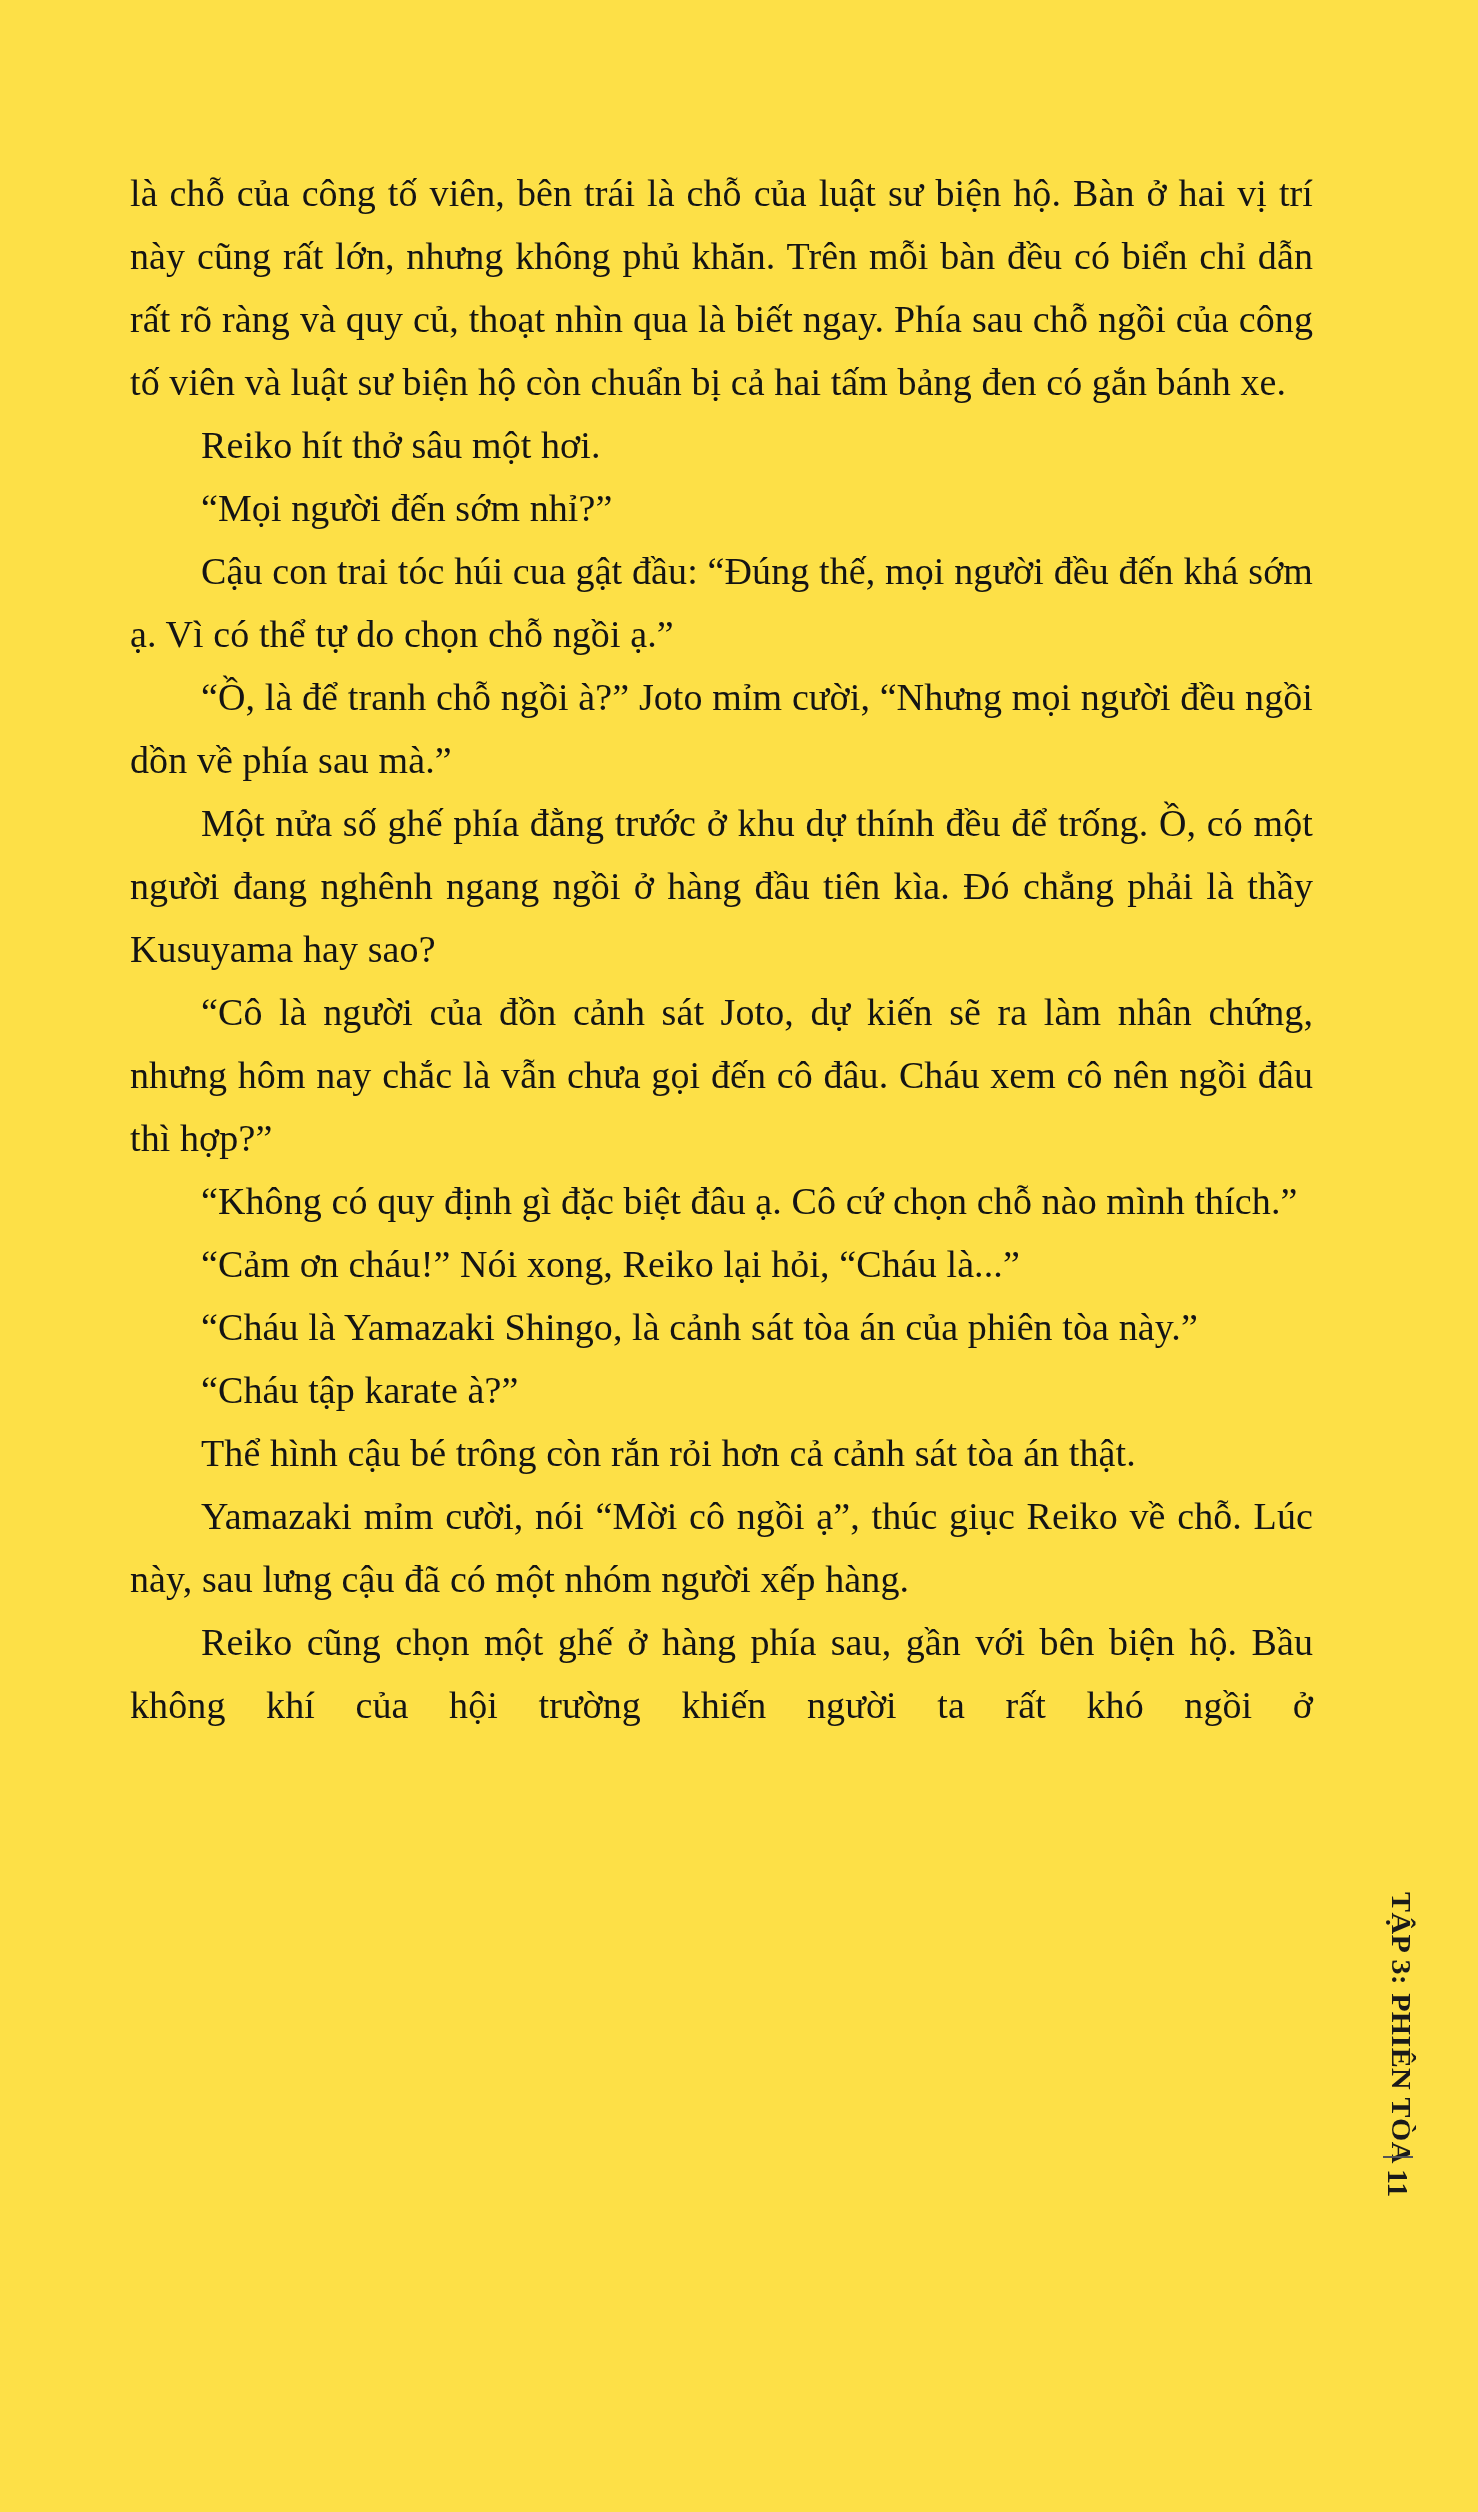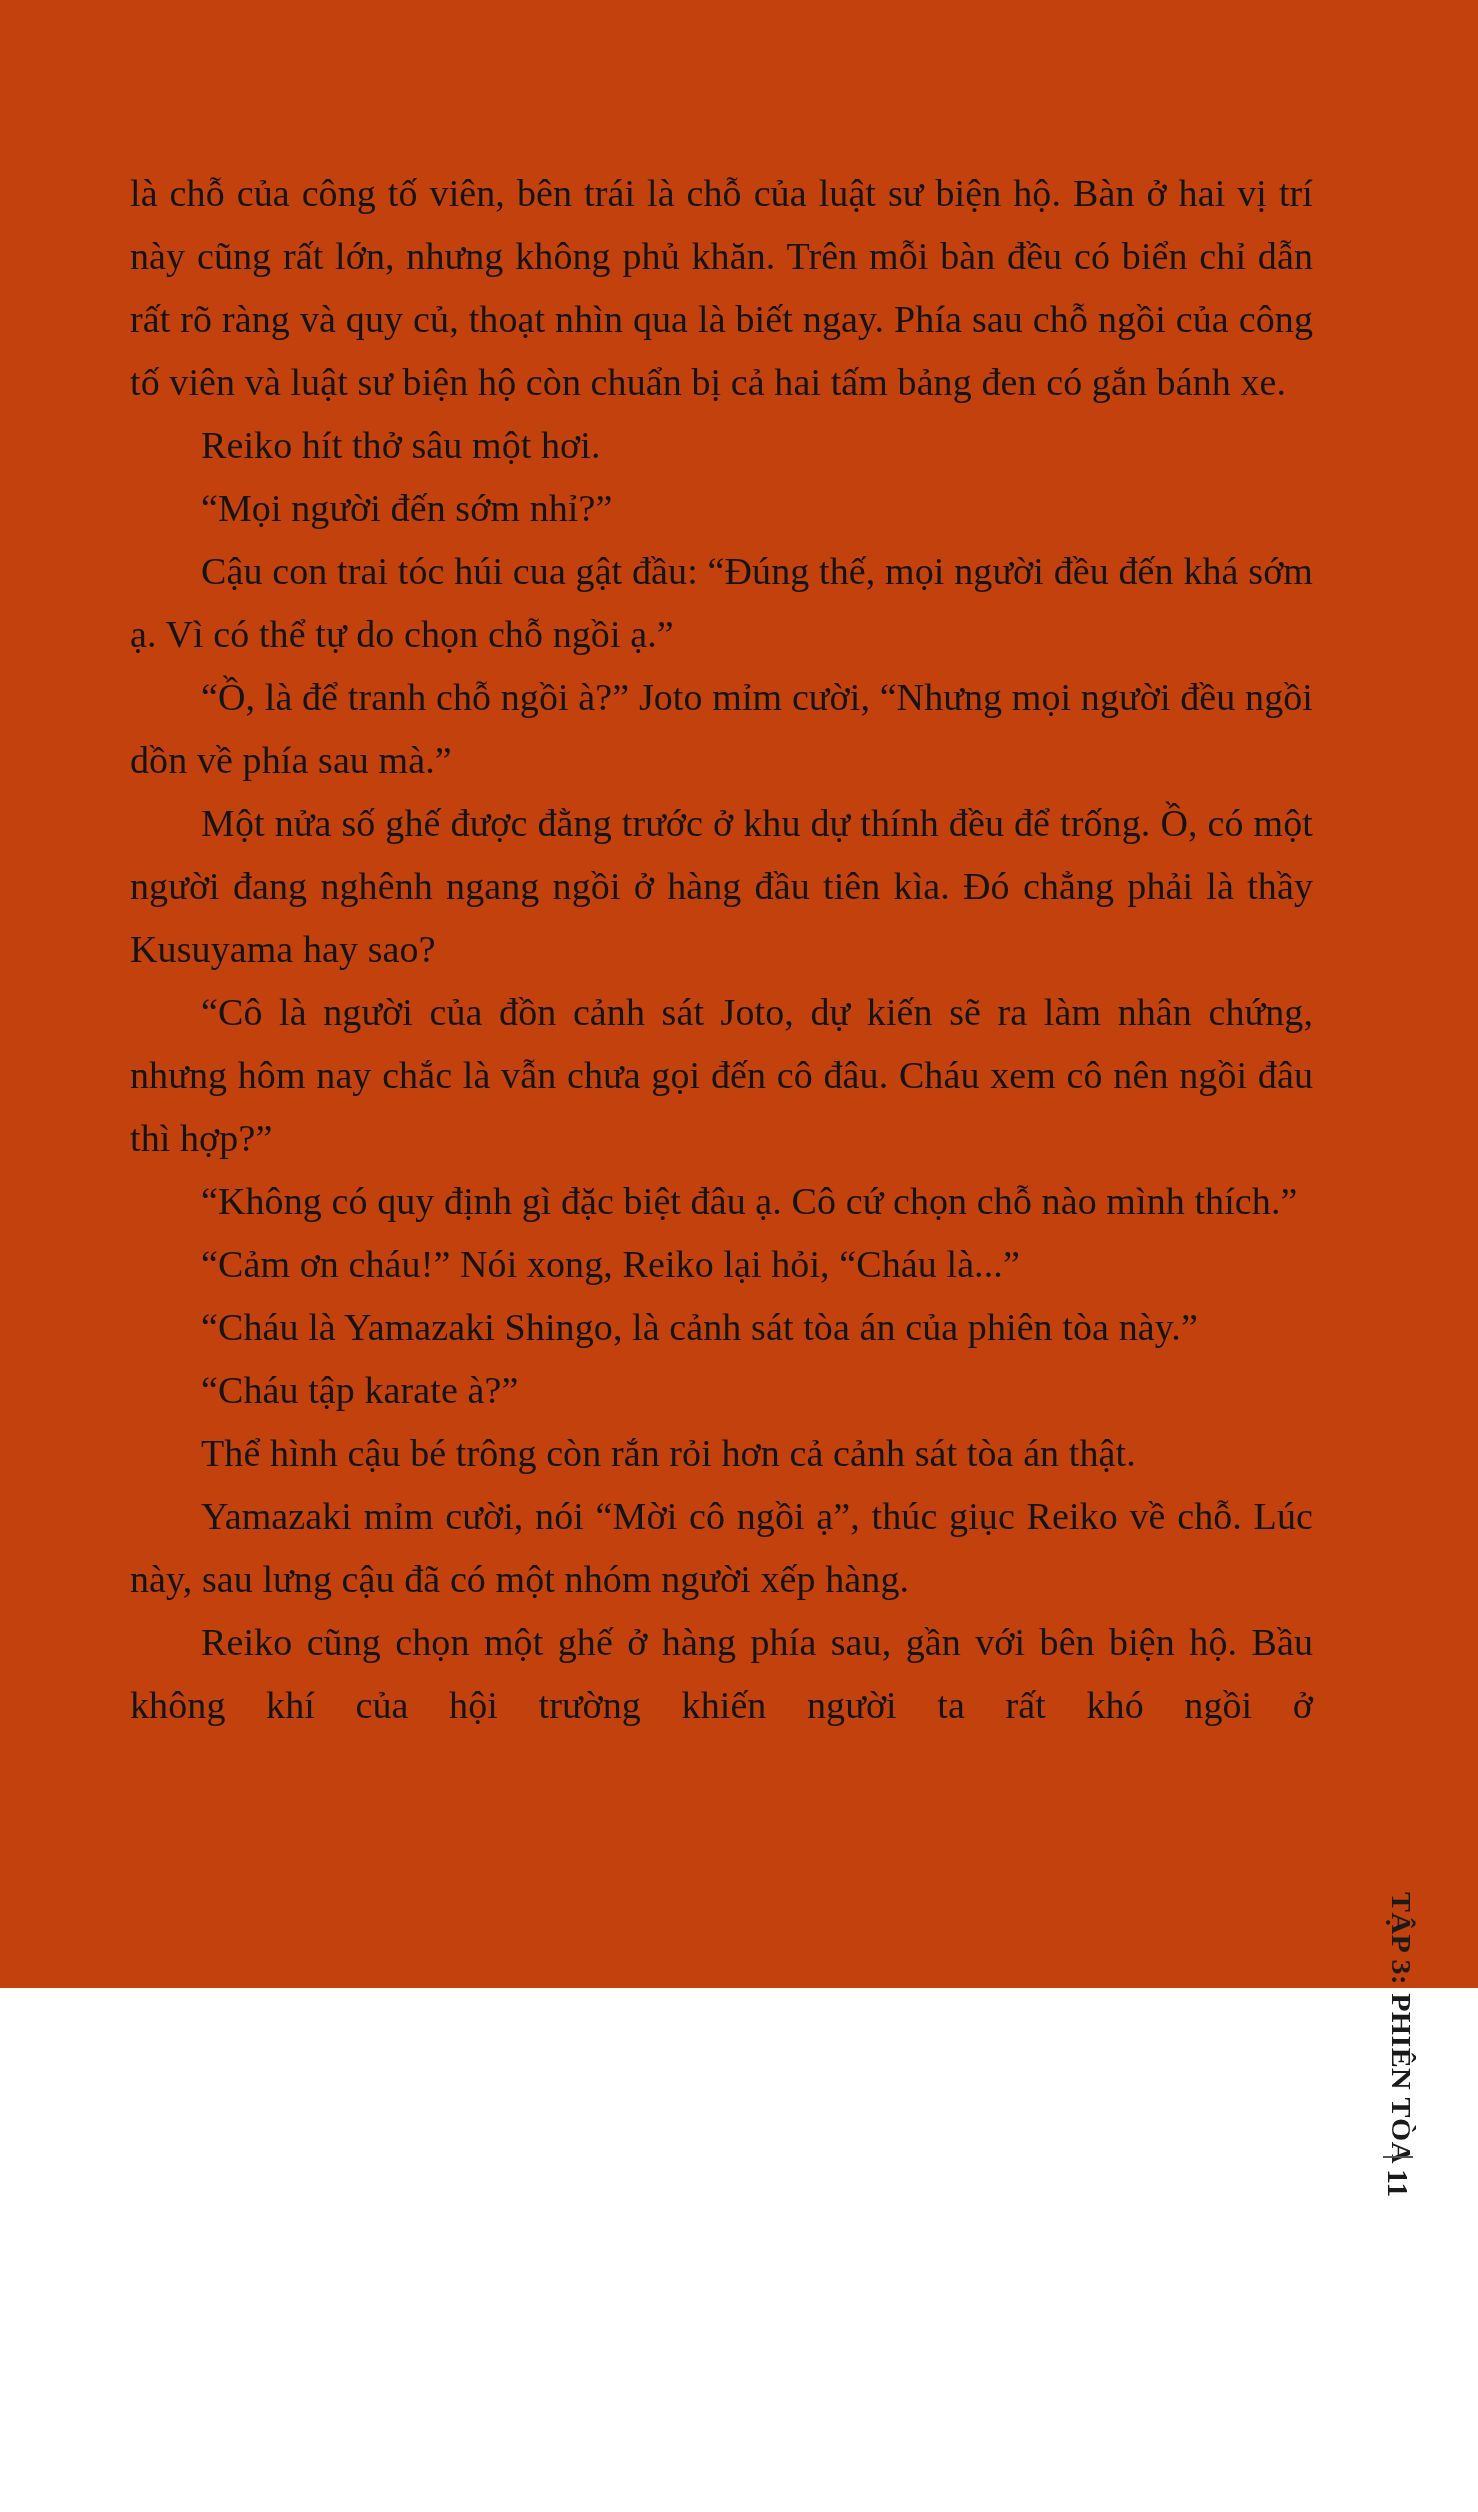--- a/index.html
+++ b/index.html
@@ -12,22 +12,22 @@
     height: 2512px;
     position: relative;
     overflow: hidden;
     font-family: "Liberation Serif", "DejaVu Serif", serif;
     color: #141414;
   }
   .page {
     position: absolute;
     left: 0; top: 0;
     width: 1479px;
-    height: 1988px;
-    background: #c2410c;
+    height: 2512px;
+    background: #fde047;
   }
   .body-text {
     position: absolute;
     left: 130px;
     top: 162px;
     width: 1183px;
     font-size: 38px;
     line-height: 63px;
     text-align: justify;
     letter-spacing: 0.1px;
@@ -91,21 +91,21 @@
 </head>
 <body>
 
 <div class="page">
   <div class="body-text">
     <p class="cont">là chỗ của công tố viên, bên trái là chỗ của luật sư biện hộ. Bàn ở hai vị trí này cũng rất lớn, nhưng không phủ khăn. Trên mỗi bàn đều có biển chỉ dẫn rất rõ ràng và quy củ, thoạt nhìn qua là biết ngay. Phía sau chỗ ngồi của công tố viên và luật sư biện hộ còn chuẩn bị cả hai tấm bảng đen có gắn bánh xe.</p>
     <p>Reiko hít thở sâu một hơi.</p>
     <p>“Mọi người đến sớm nhỉ?”</p>
     <p>Cậu con trai tóc húi cua gật đầu: “Đúng thế, mọi người đều đến khá sớm ạ. Vì có thể tự do chọn chỗ ngồi ạ.”</p>
     <p>“Ồ, là để tranh chỗ ngồi à?” Joto mỉm cười, “Nhưng mọi người đều ngồi dồn về phía sau mà.”</p>
-    <p>Một nửa số ghế được đằng trước ở khu dự thính đều để trống. Ồ, có một người đang nghênh ngang ngồi ở hàng đầu tiên kìa. Đó chẳng phải là thầy Kusuyama hay sao?</p>
+    <p>Một nửa số ghế phía đằng trước ở khu dự thính đều để trống. Ồ, có một người đang nghênh ngang ngồi ở hàng đầu tiên kìa. Đó chẳng phải là thầy Kusuyama hay sao?</p>
     <p>“Cô là người của đồn cảnh sát Joto, dự kiến sẽ ra làm nhân chứng, nhưng hôm nay chắc là vẫn chưa gọi đến cô đâu. Cháu xem cô nên ngồi đâu thì hợp?”</p>
     <p>“Không có quy định gì đặc biệt đâu ạ. Cô cứ chọn chỗ nào mình thích.”</p>
     <p>“Cảm ơn cháu!” Nói xong, Reiko lại hỏi, “Cháu là...”</p>
     <p>“Cháu là Yamazaki Shingo, là cảnh sát tòa án của phiên tòa này.”</p>
     <p>“Cháu tập karate à?”</p>
     <p>Thể hình cậu bé trông còn rắn rỏi hơn cả cảnh sát tòa án thật.</p>
     <p>Yamazaki mỉm cười, nói “Mời cô ngồi ạ”, thúc giục Reiko về chỗ. Lúc này, sau lưng cậu đã có một nhóm người xếp hàng.</p>
     <p style="text-align-last: justify;">Reiko cũng chọn một ghế ở hàng phía sau, gần với bên biện hộ. Bầu không khí của hội trường khiến người ta rất khó ngồi ở</p>
   </div>
 

